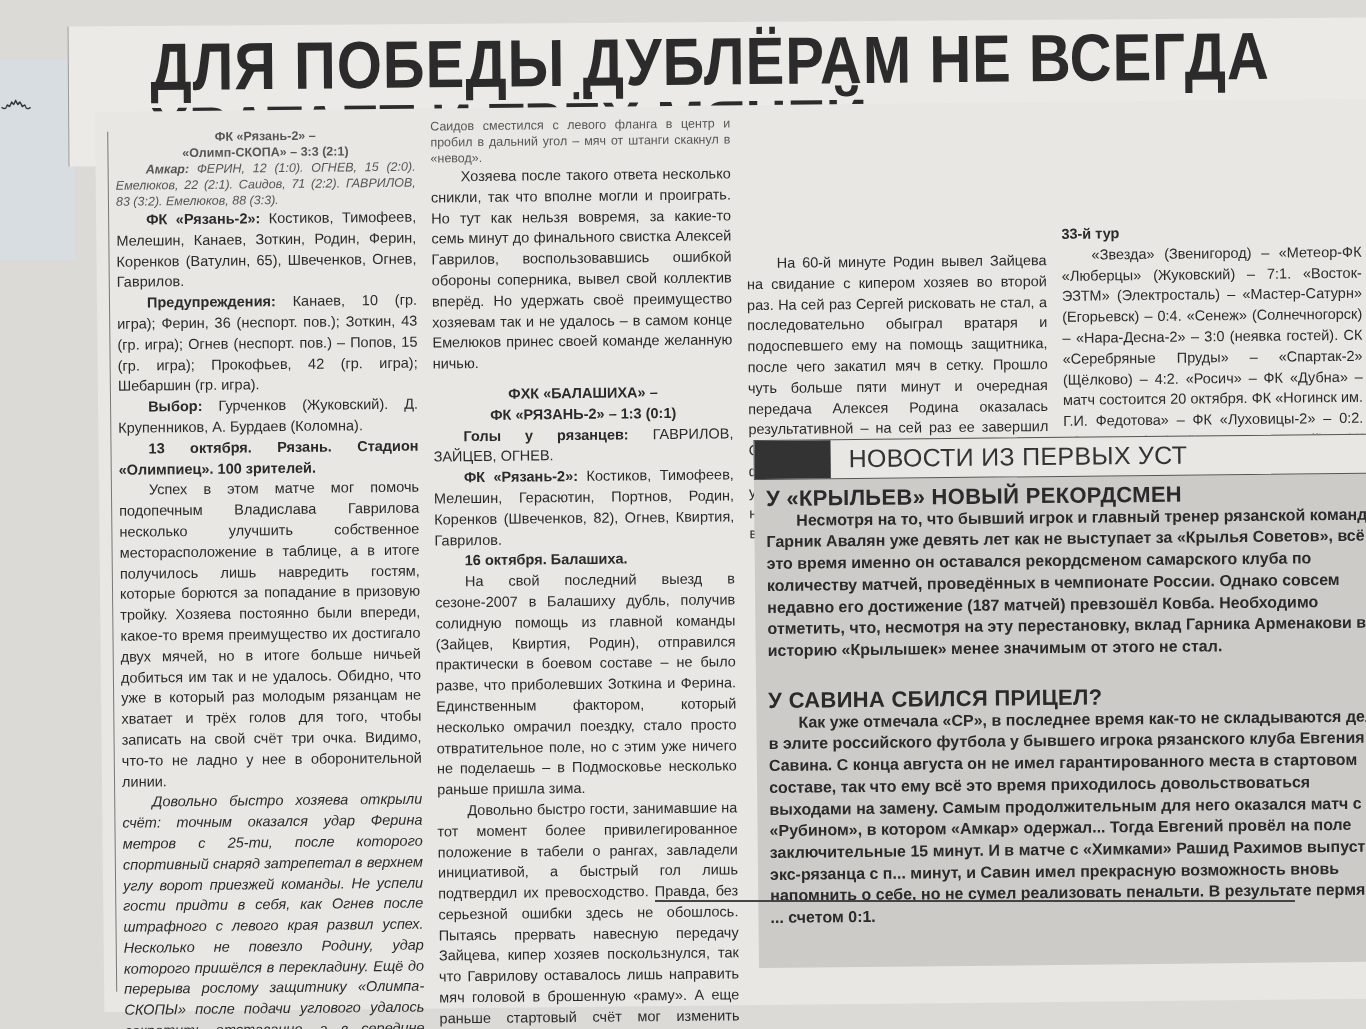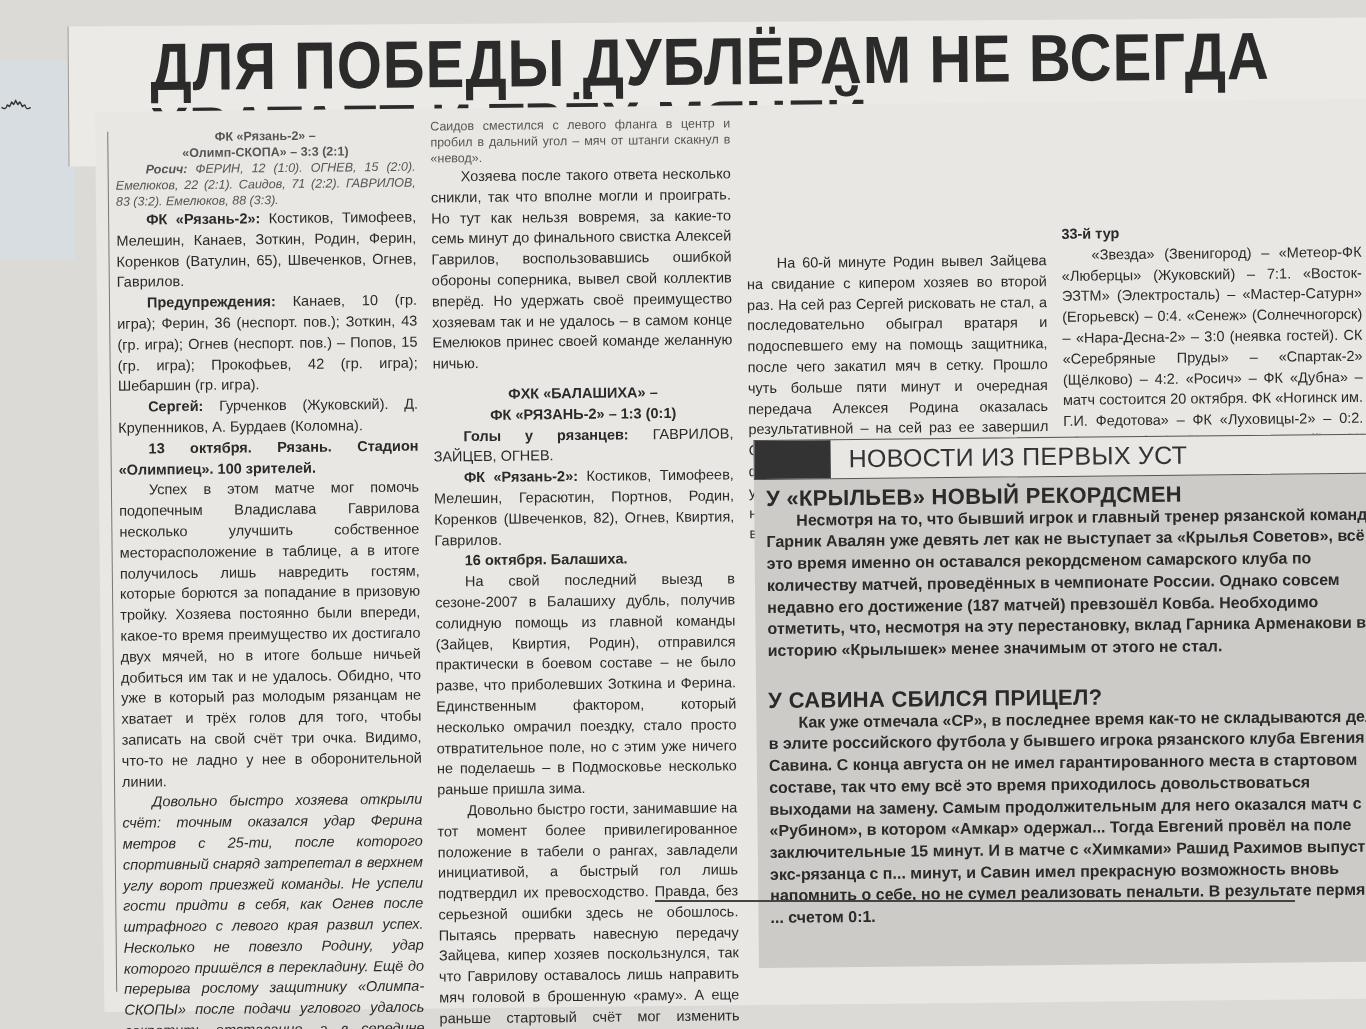--- a/index.html
+++ b/index.html
@@ -41,24 +41,24 @@
 <div class="back-sheet"></div>
 <div class="headline">ДЛЯ ПОБЕДЫ ДУБЛЁРАМ НЕ ВСЕГДА</div>
 <div class="headline2">ХВАТАЕТ И ТРЁХ МЯЧЕЙ</div>
 
 <div class="page">
   <div class="vline"></div>
 
   <div class="col col1">
     <p class="center small">ФК «Рязань-2» –</p>
     <p class="center small">«Олимп-СКОПА» – 3:3 (2:1)</p>
-    <p class="small ital"><span class="bold">Росич:</span> <span>ФЕРИН, 12 (1:0). ОГНЕВ, 15 (2:0). Емелюков, 22 (2:1). Саидов, 71 (2:2). ГАВРИЛОВ, 83 (3:2). Емелюков, 88 (3:3).</span></p>
+    <p class="small ital"><span class="bold">Амкар:</span> <span>ФЕРИН, 12 (1:0). ОГНЕВ, 15 (2:0). Емелюков, 22 (2:1). Саидов, 71 (2:2). ГАВРИЛОВ, 83 (3:2). Емелюков, 88 (3:3).</span></p>
     <p class="sec"><span class="bold">ФК «Рязань-2»:</span> <span>Костиков, Тимофеев, Мелешин, Канаев, Зоткин, Родин, Ферин, Коренков (Ватулин, 65), Швеченков, Огнев, Гаврилов.</span></p>
     <p class="sec"><span class="bold">Предупреждения:</span> <span>Канаев, 10 (гр. игра); Ферин, 36 (неспорт. пов.); Зоткин, 43 (гр. игра); Огнев (неспорт. пов.) – Попов, 15 (гр. игра); Прокофьев, 42 (гр. игра); Шебаршин (гр. игра).</span></p>
-    <p class="sec"><span class="bold">Сергей:</span> <span>Гурченков (Жуковский). Д. Крупенников, А. Бурдаев (Коломна).</span></p>
+    <p class="sec"><span class="bold">Выбор:</span> <span>Гурченков (Жуковский). Д. Крупенников, А. Бурдаев (Коломна).</span></p>
     <p class="bold">13 октября. Рязань. Стадион «Олимпиец». 100 зрителей.</p>
     <p class="sec">Успех в этом матче мог помочь подопечным Владислава Гаврилова несколько улучшить собственное месторасположение в таблице, а в итоге получилось лишь навредить гостям, которые борются за попадание в призовую тройку. Хозяева постоянно были впереди, какое-то время преимущество их достигало двух мячей, но в итоге больше ничьей добиться им так и не удалось. Обидно, что уже в который раз молодым рязанцам не хватает и трёх голов для того, чтобы записать на свой счёт три очка. Видимо, что-то не ладно у нее в оборонительной линии.</p>
     <p class="sec ital">Довольно быстро хозяева открыли счёт: точным оказался удар Ферина метров с 25-ти, после которого спортивный снаряд затрепетал в верхнем углу ворот приезжей команды. Не успели гости придти в себя, как Огнев после штрафного с левого края развил успех. Несколько не повезло Родину, удар которого пришёлся в перекладину. Ещё до перерыва рослому защитнику «Олимпа-СКОПЫ» после подачи углового удалось сократить отставание, а в середине второго</p>
   </div>
 
   <div class="col col2">
     <p class="small" style="text-indent:0">Саидов сместился с левого фланга в центр и пробил в дальний угол – мяч от штанги скакнул в «невод».</p>
     <p class="sec">Хозяева после такого ответа несколько сникли, так что вполне могли и проиграть. Но тут как нельзя вовремя, за какие-то семь минут до финального свистка Алексей Гаврилов, воспользовавшись ошибкой обороны соперника, вывел свой коллектив вперёд. Но удержать своё преимущество хозяевам так и не удалось – в самом конце Емелюков принес своей команде желанную ничью.</p>
     <p class="center" style="margin-top:10px">ФХК «БАЛАШИХА» –</p>
     <p class="center">ФК «РЯЗАНЬ-2» – 1:3 (0:1)</p>

